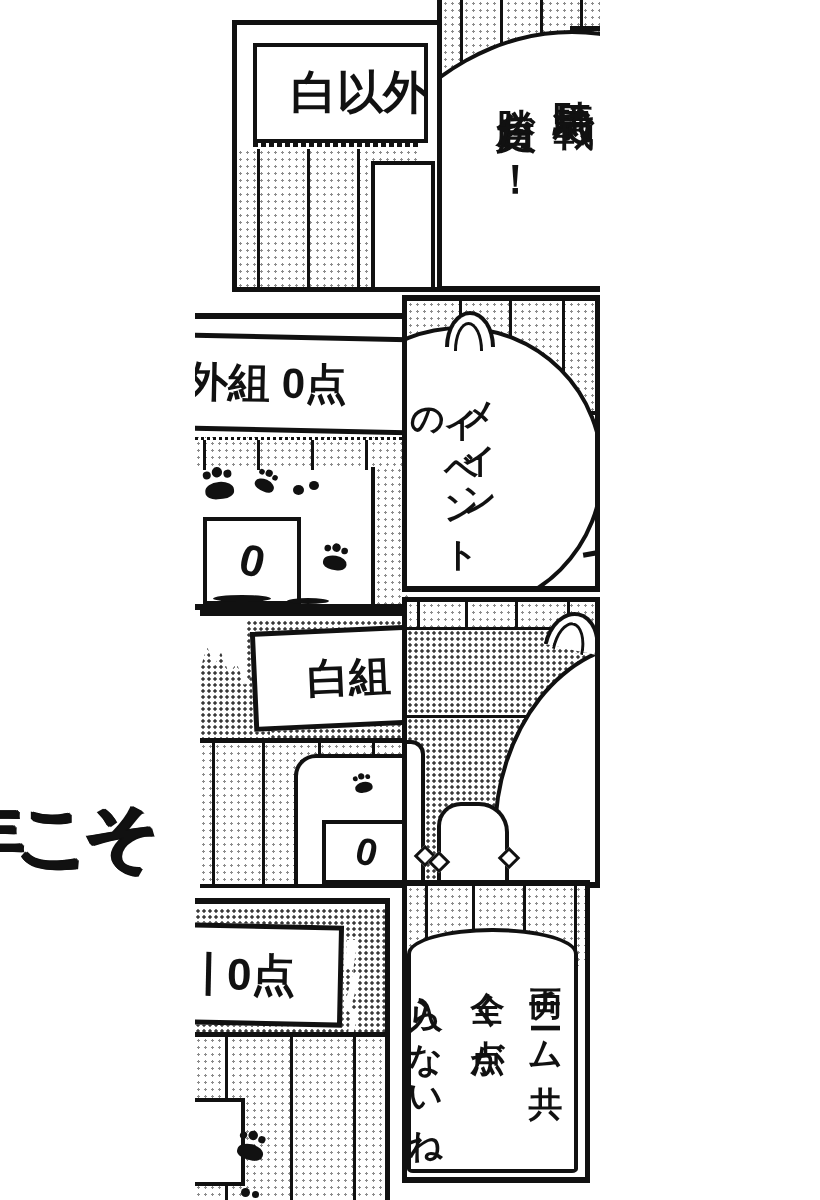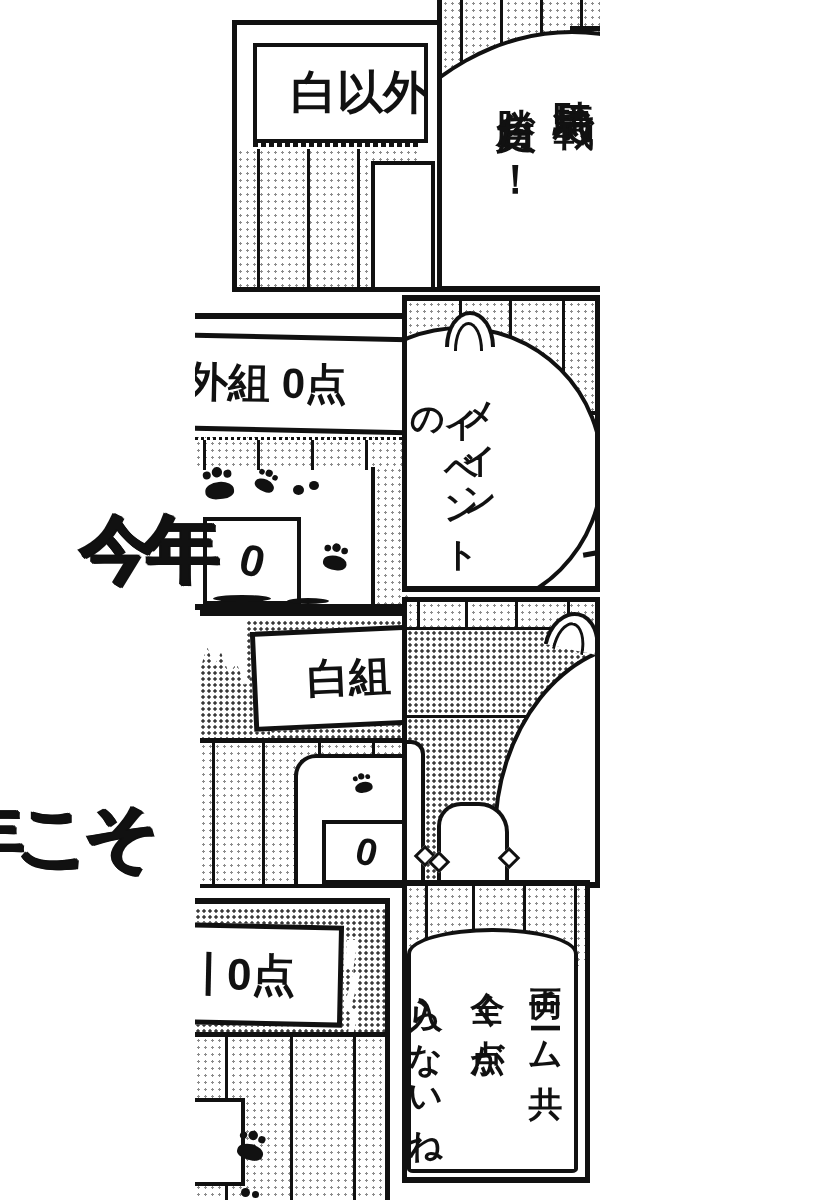--- a/index.html
+++ b/index.html
@@ -30,21 +30,20 @@
   .bigtext{position:absolute;color:#111;font-weight:900;letter-spacing:-8px;z-index:6;line-height:1.2;
            font-family:"DejaVu Sans","Liberation Sans",sans-serif;
            text-shadow:1px 0 #111,-1px 0 #111,0 1px #111,0 -1px #111,2px 1px #111,-2px -1px #111}
   .squiggle{position:absolute;height:4px;background:repeating-linear-gradient(90deg,#111 0 5px,transparent 5px 8px)}
 </style>
 </head>
 <body>
 
 <div class="page">
 
-  <div class="bigtext" style="left:80px;top:505px;font-size:74px">今年</div>
   <div class="bigtext" style="left:-50px;top:792px;font-size:74px">年こそ</div>
 
   <div class="panel" style="left:232px;top:20px;width:215px;height:272px;border:5px solid #111">
     <div class="sign" style="left:16px;top:18px;width:175px;height:100px;border-width:4px;font-size:46px;padding-left:34px">
       <span>白以外</span>
     </div>
     <div class="squiggle" style="left:16px;top:118px;width:168px"></div>
     <div class="abs tone-l" style="left:0;top:124px;width:184px;height:138px">
       <div class="vline" style="left:20px;top:0;height:138px"></div>
       <div class="vline" style="left:70px;top:0;height:138px"></div>

